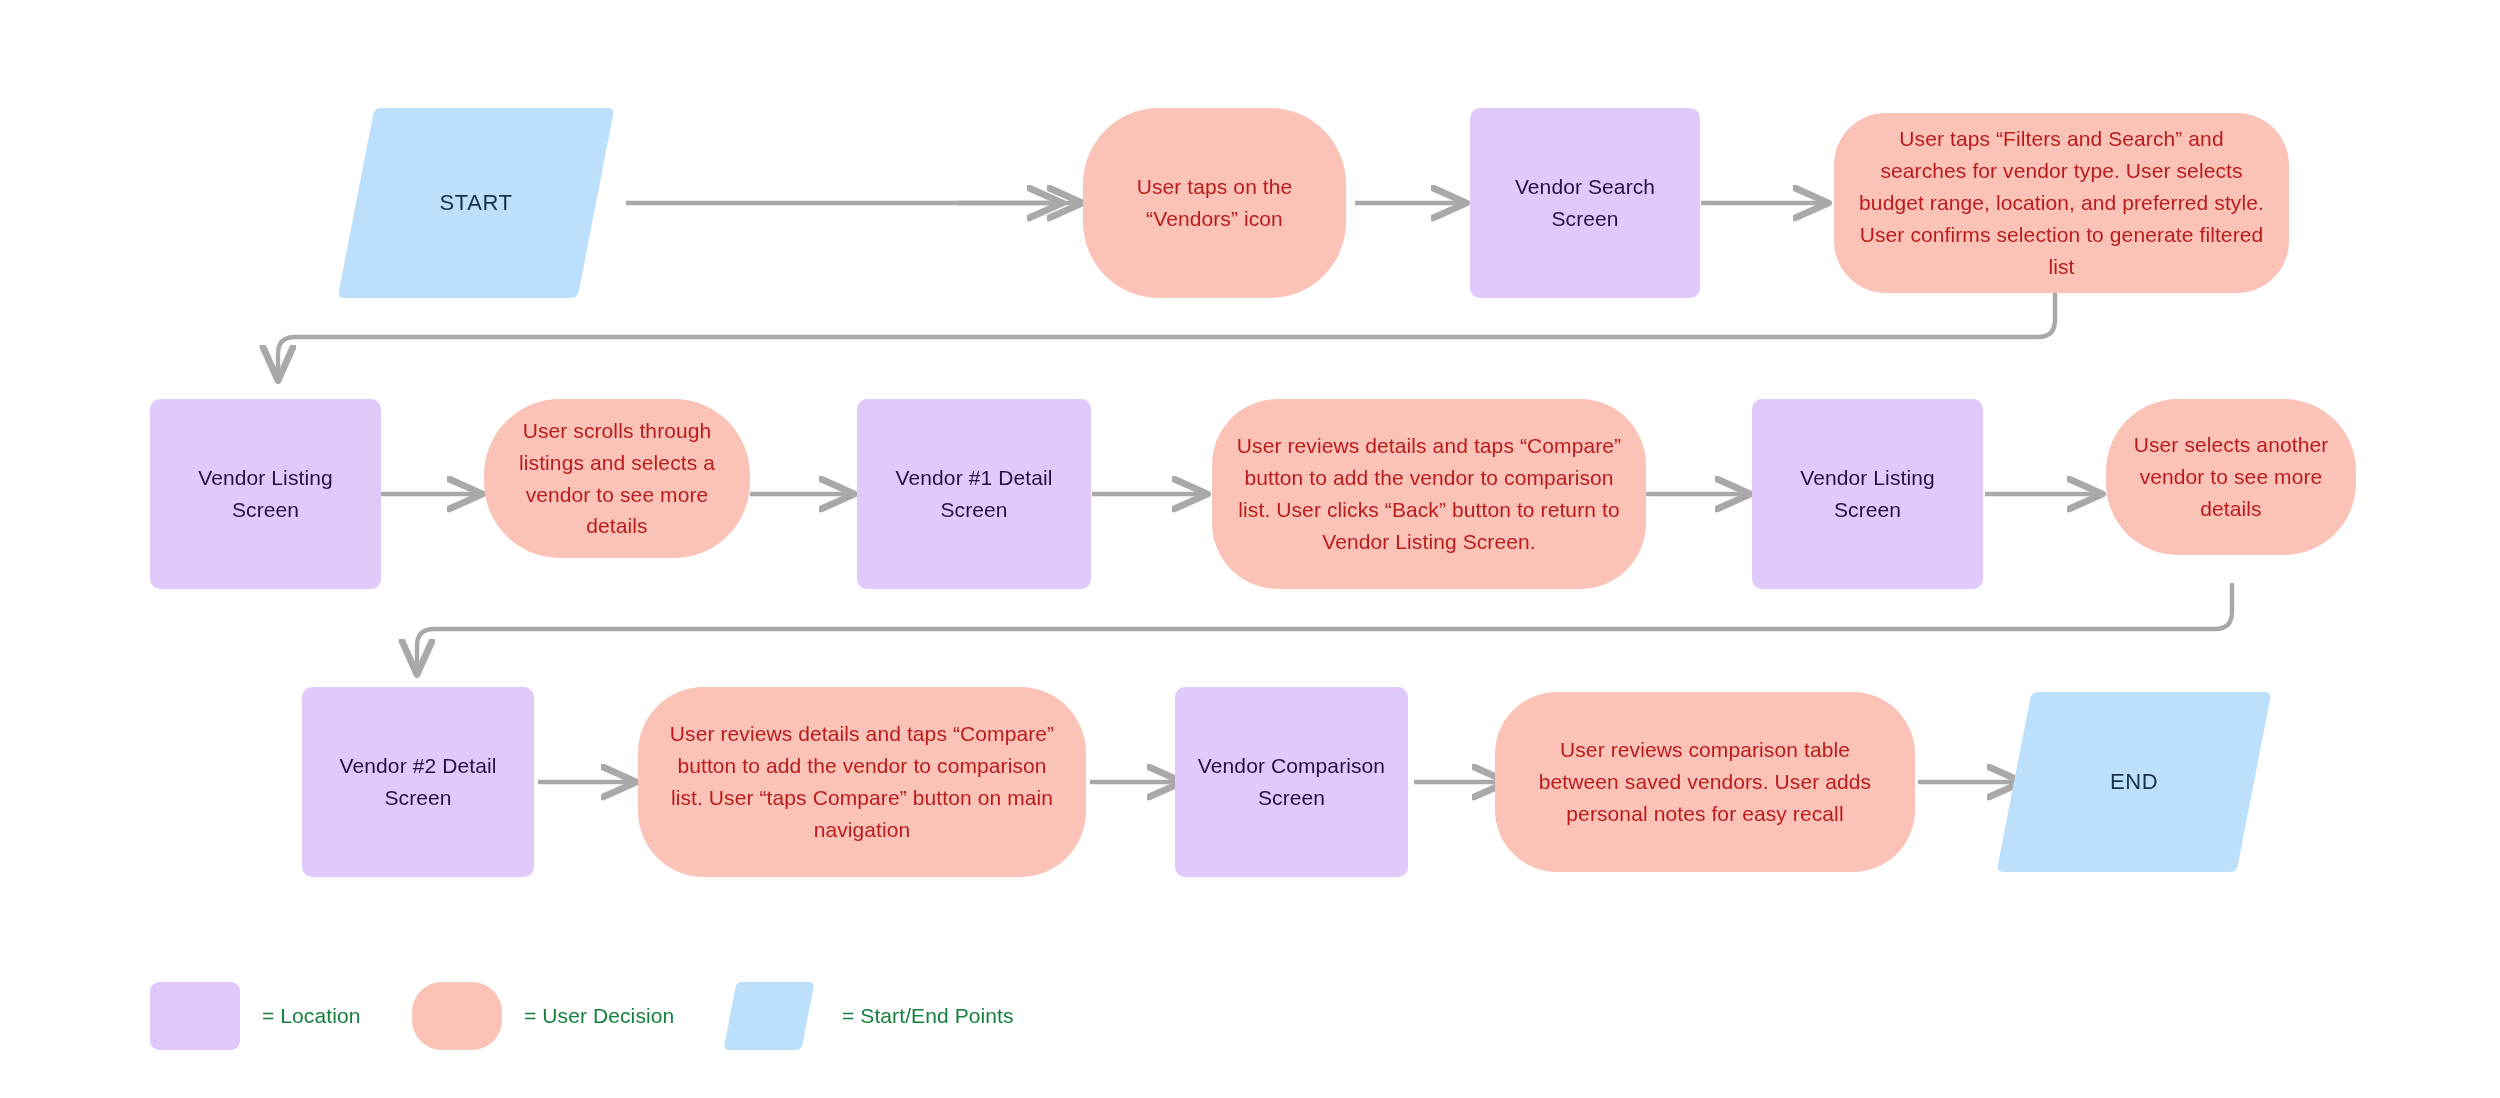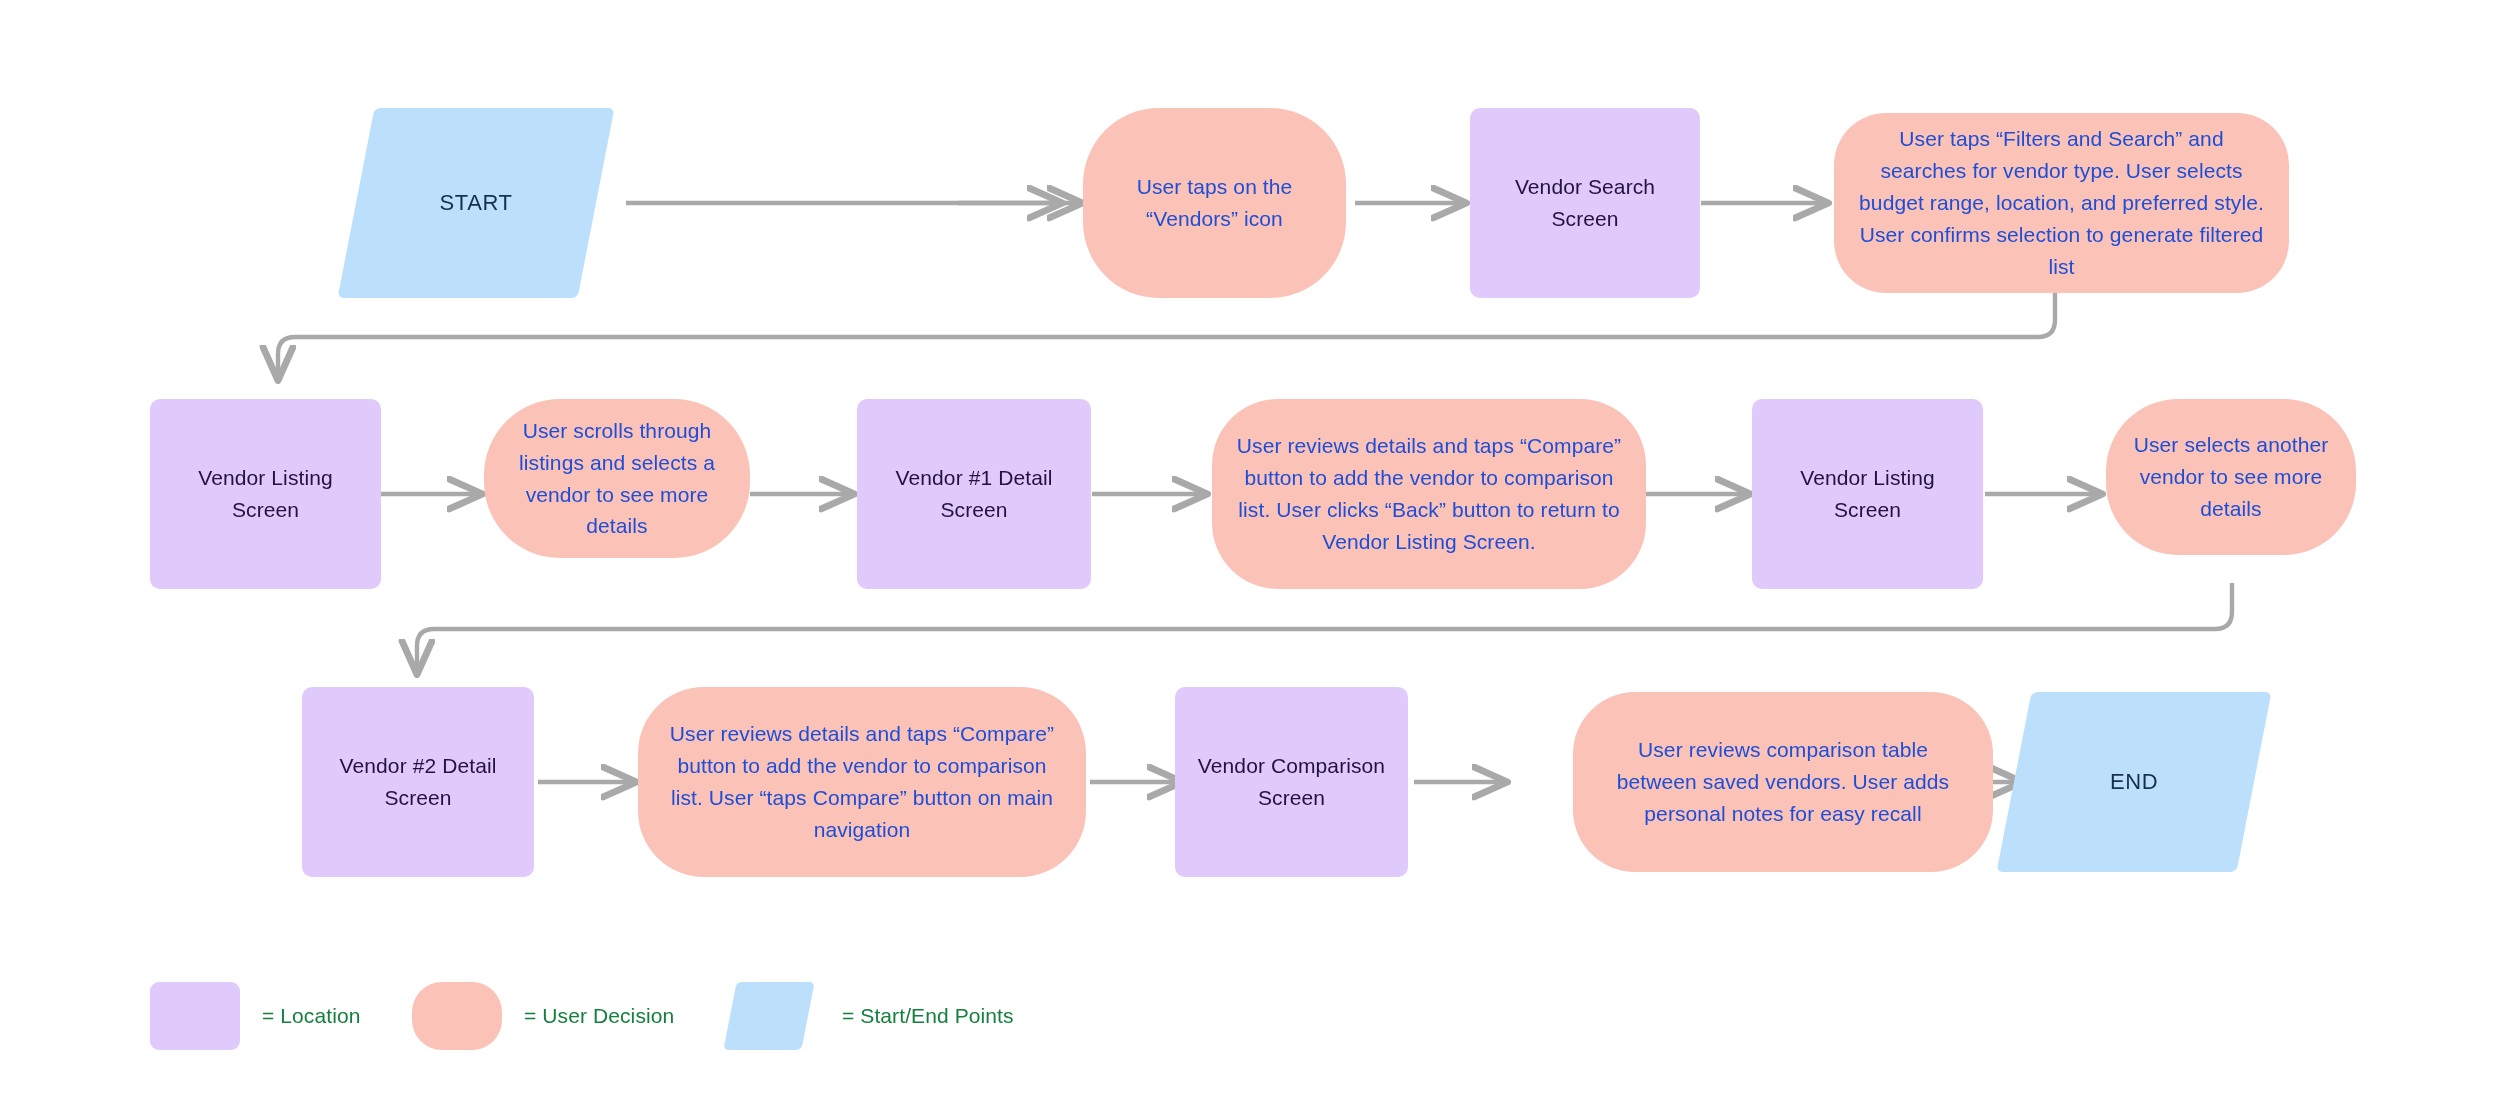--- a/index.html
+++ b/index.html
@@ -49,21 +49,21 @@
   .n-location {
     background: #e0c9fb;
     border-radius: 10px;
     font-size: 21px;
     color: #25123f;
   }
   
   .n-decision {
     background: #fbc2b7;
     font-size: 21px;
-    color: #1d4ed8;
+    color: #b91c1c;
   }
   
   .n-terminal {
     background: #bce0fb;
     font-size: 22px;
     color: #16304a;
     transform: skewX(-11deg);
     border-radius: 6px;
   }
   .n-terminal .label {
@@ -199,21 +199,21 @@
 
   <div class="node n-decision" style="left:638px; top:687px; width:448px; height:190px; border-radius:66px;">
     <span class="label" style="padding:0 22px;">User reviews details and taps “Compare” button to add the vendor to comparison list. User “taps Compare” button on main navigation</span>
   </div>
 
   <div class="node n-location" style="left:1175px; top:687px; width:233px; height:190px;">
     <span class="label">Vendor Comparison
 Screen</span>
   </div>
 
-  <div class="node n-decision" style="left:1573px; top:692px; width:420px; height:180px; border-radius:62px;">
+  <div class="node n-decision" style="left:1495px; top:692px; width:420px; height:180px; border-radius:62px;">
     <span class="label" style="padding:0 22px;">User reviews comparison table between saved vendors. User adds personal notes for easy recall</span>
   </div>
 
   <div class="node n-terminal" style="left:2014px; top:692px; width:240px; height:180px;">
     <span class="label">END</span>
   </div>
 
   <div id="legend">
     <div class="legend-item" style="left:150px; top:982px;">
       <div class="legend-swatch sw-location"></div>

